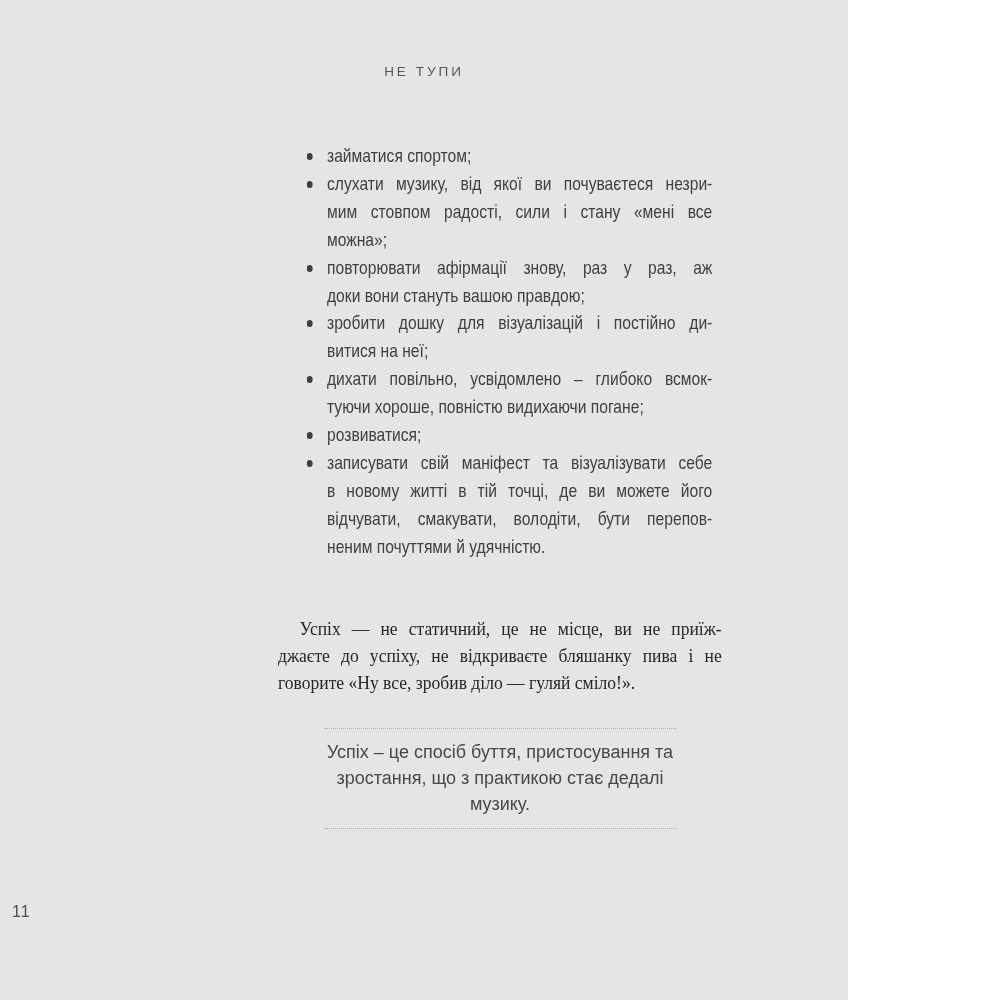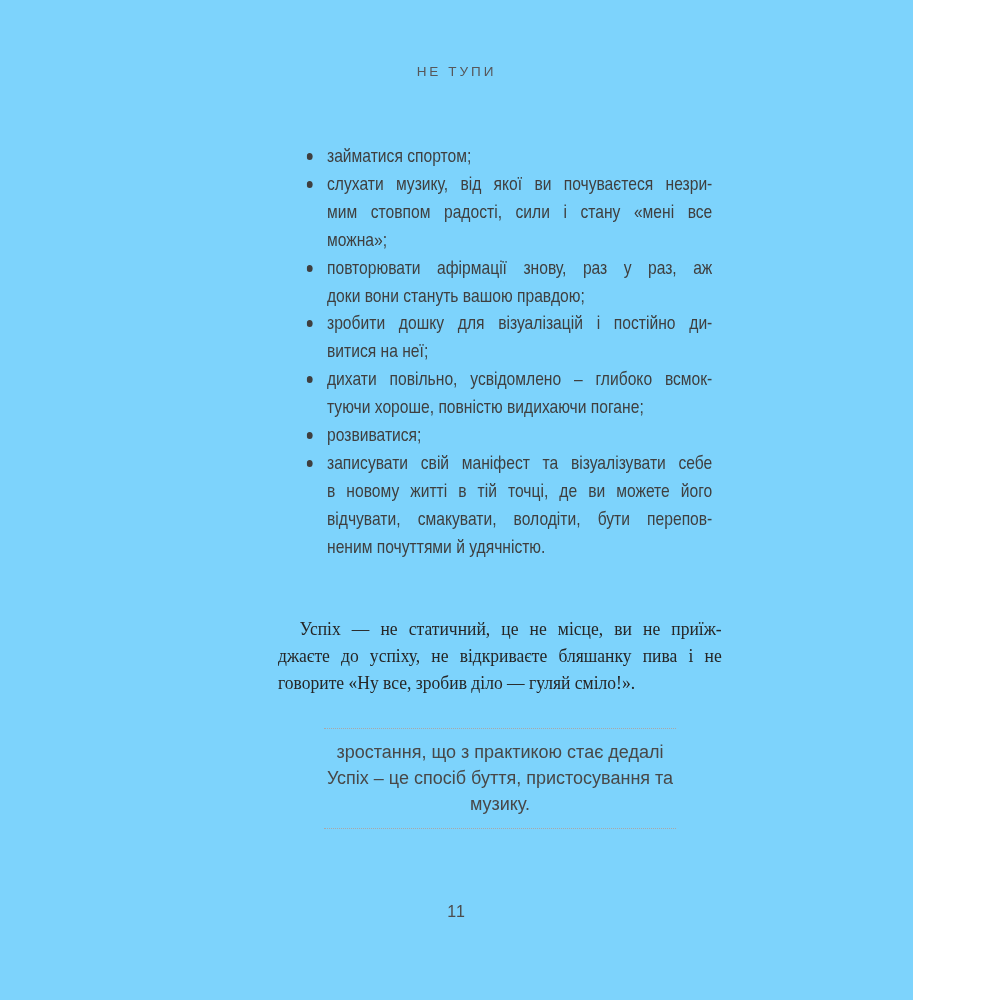--- a/index.html
+++ b/index.html
@@ -1,20 +1,20 @@
 <!DOCTYPE html>
 <html><head>
 <meta charset="utf-8">
 <style>
   html, body { margin: 0; padding: 0; background: #ffffff; }
   .page {
     position: relative;
-    width: 913px;
+    width: 848px;
     height: 1000px;
-    background: #7dd3fc;
+    background: #e5e5e5;
     overflow: hidden;
     font-family: "Liberation Sans", sans-serif;
   }
   .running-head {
     position: absolute;
     top: 64px;
     left: 0;
     width: 100%;
     text-align: center;
     font-size: 13.5px;
@@ -79,24 +79,25 @@
   .quote-block .line {
     text-align: center;
     text-align-last: center;
     white-space: nowrap;
   }
   .page-number {
     position: absolute;
     top: 903px;
     left: 0;
     width: 100%;
-    text-align: center;
+    text-align: left;
     font-size: 16px;
     letter-spacing: 1px;
     color: #4c4c4c;
+    padding-left: 12px;
   }
 </style>
 </head>
 <body>
 
 <div class="page">
   <div class="running-head">НЕ ТУПИ</div>
 
   <ul class="bullet-list">
       <li>
@@ -130,19 +131,19 @@
       </li>
     </ul>
 
   <div class="body-paragraph">
       <div class="line indent">Успіх — не статичний, це не місце, ви не приїж-</div>
       <div class="line">джаєте до успіху, не відкриваєте бляшанку пива і не</div>
       <div class="line last">говорите «Ну все, зробив діло — гуляй сміло!».</div>
     </div>
 
   <div class="quote-block">
+      <div class="line">Успіх – це спосіб буття, пристосування та</div>
       <div class="line">зростання, що з практикою стає дедалі</div>
-      <div class="line">Успіх – це спосіб буття, пристосування та</div>
       <div class="line last">музику.</div>
     </div>
 
   <div class="page-number">11</div>
 </div>
 
 </body></html>

